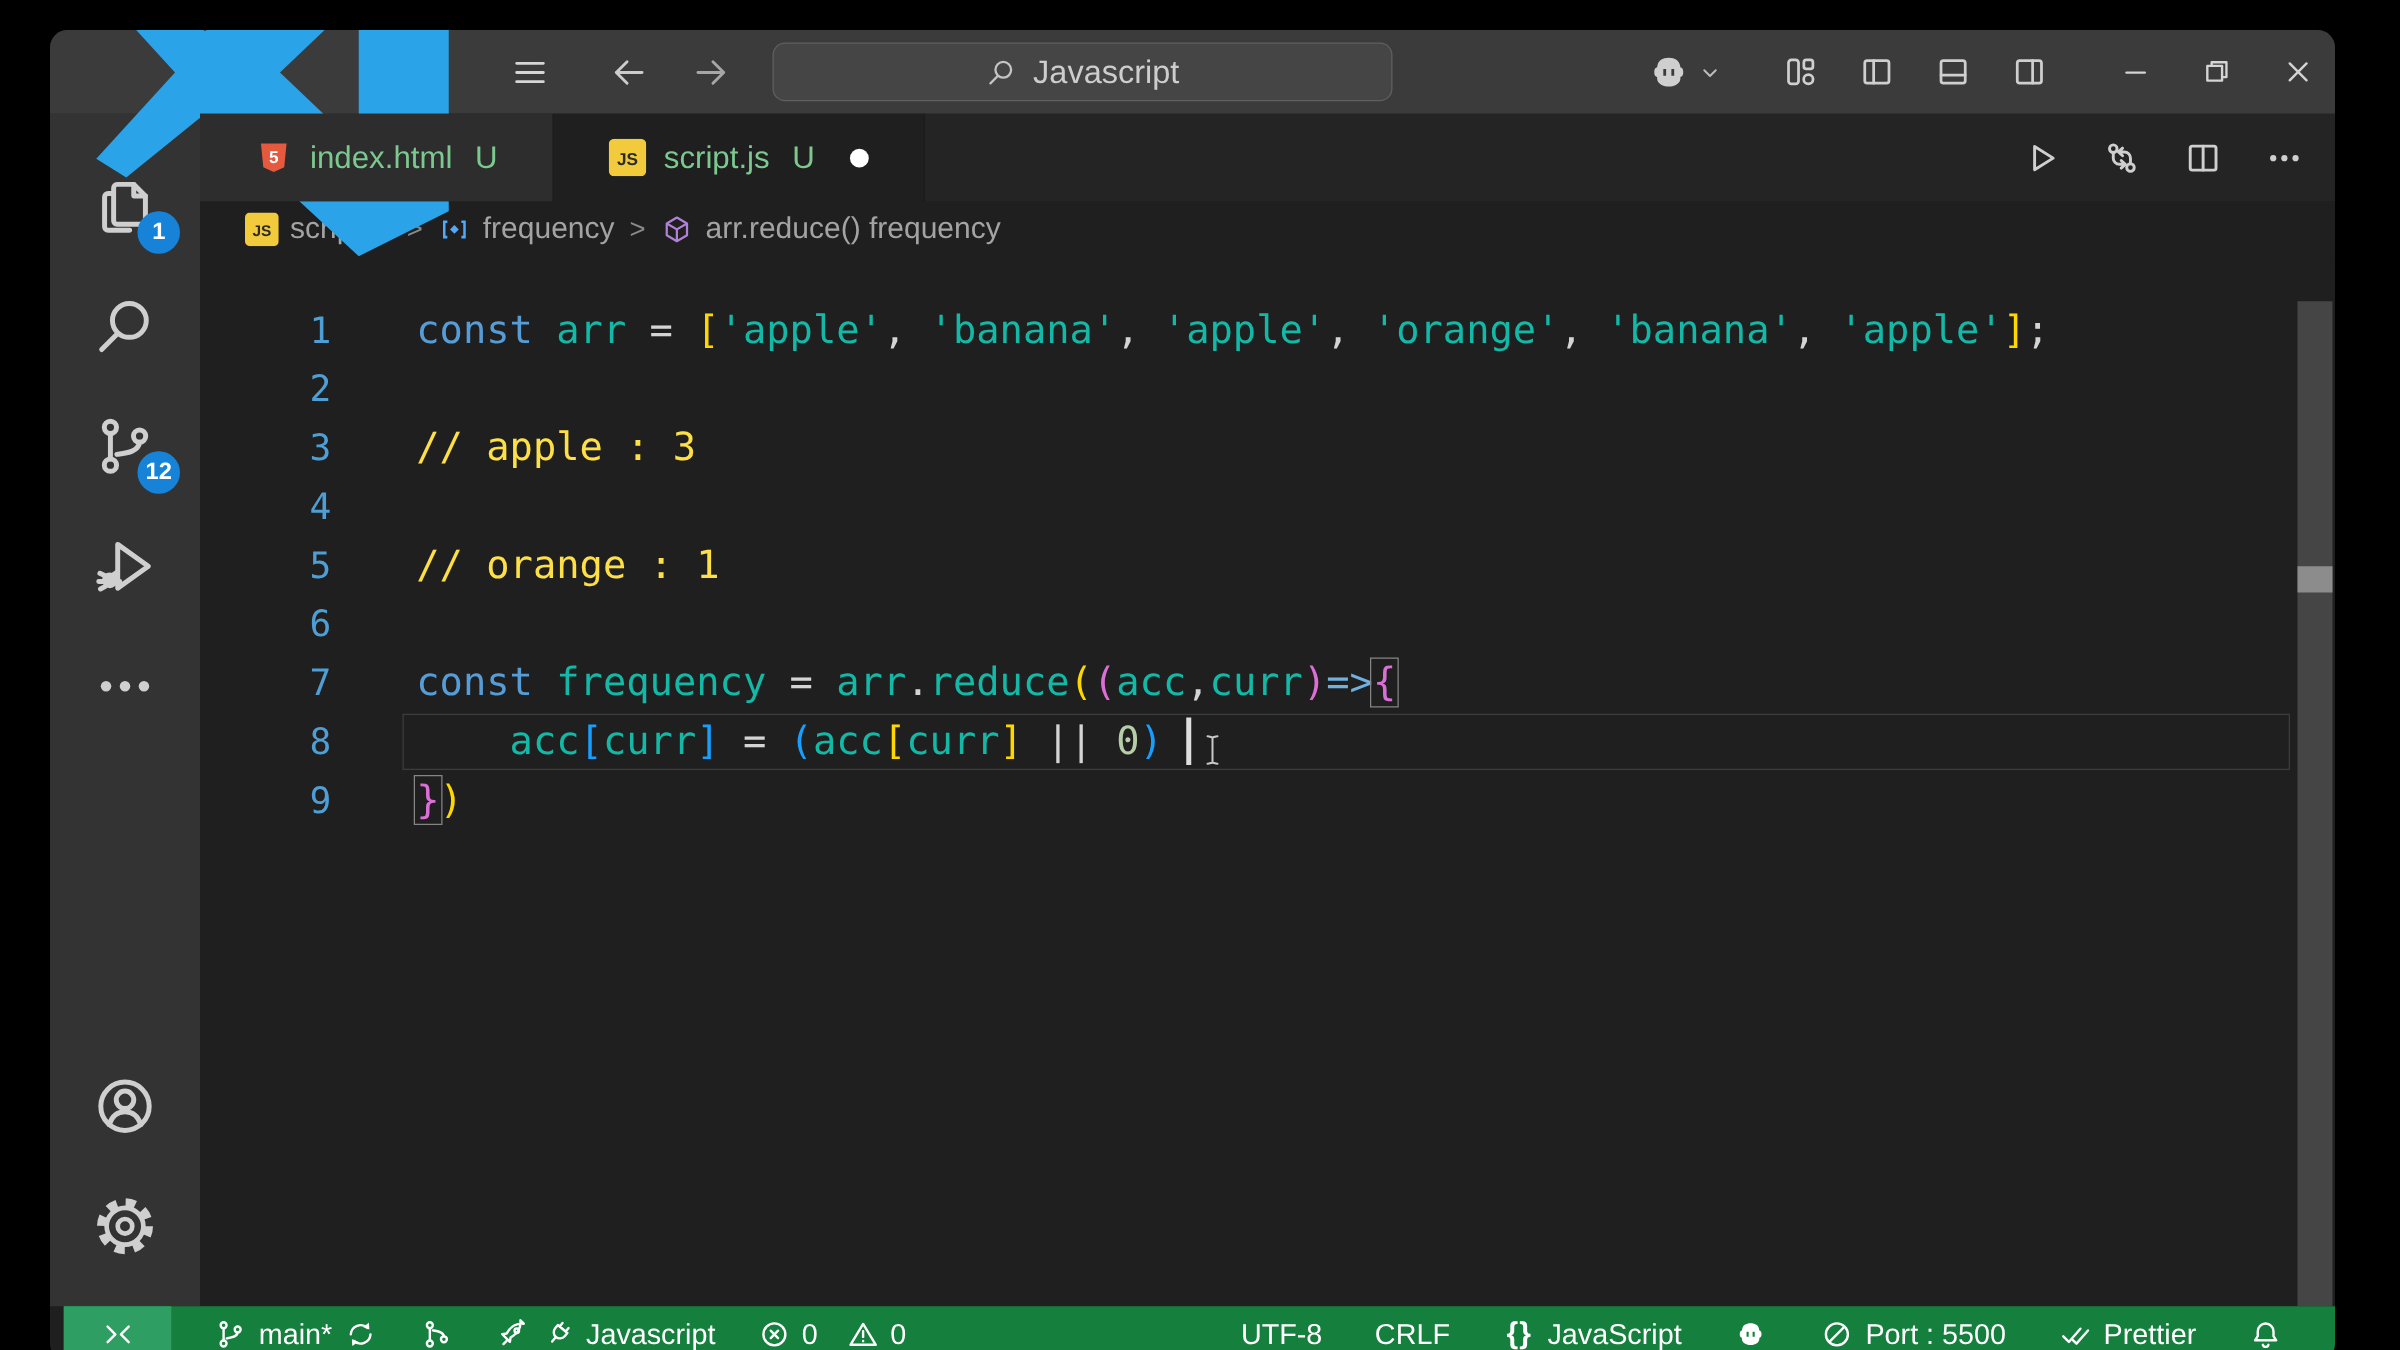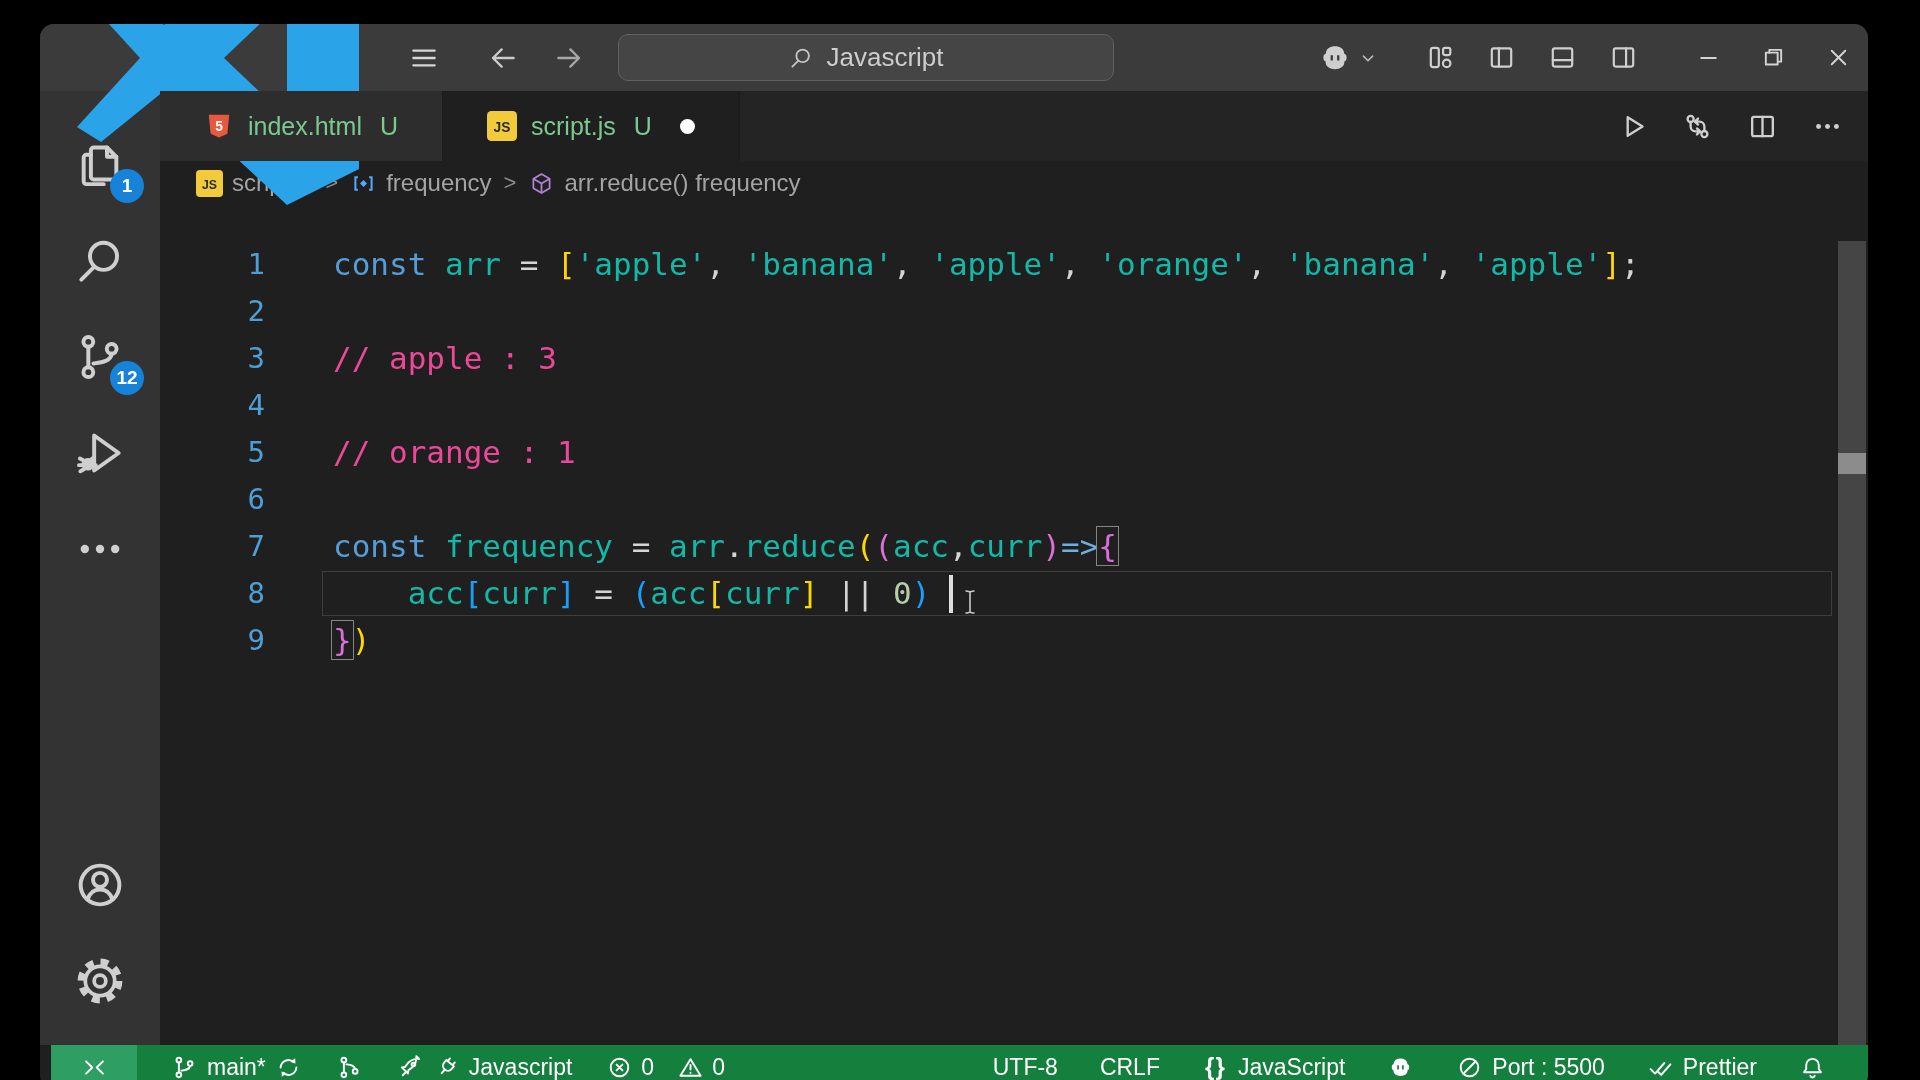--- a/index.html
+++ b/index.html
@@ -99,21 +99,21 @@
               align-items:center; gap:42px; padding-right:42px; }
   .status-item { display:flex; align-items:center; gap:9px; cursor:pointer; height:100%; }
   .sb-left .status-item { margin-left:34px; }
   .sb-left .status-item.remote { margin-left:0; width:86px; justify-content:center;
               background:#2f9e63; }
   .status-item .icon { width:27px; height:27px; color:#fff; }
   .seg { display:flex; align-items:center; gap:8px; }
   .seg + .seg { margin-left:14px; }
   .tglyph { font-size:24px; font-weight:bold; letter-spacing:1px; }
 </style>
-<style>.tk-kw{color:#569cd6;}.tk-id{color:#14b8a6;}.tk-pln{color:#d4d4d4;}.tk-str{color:#14b8a6;}.tk-cmt{color:#ec4899;}.tk-num{color:#b5cea8;}.tk-b1{color:#ffd700;}.tk-b2{color:#da70d6;}.tk-b2box{color:#da70d6;}.tk-b3{color:#179fff;}.tk-arrow{color:#6fb0e0;}.ln{color:#4d9fd6;}</style></head>
+<style>.tk-kw{color:#569cd6;}.tk-id{color:#14b8a6;}.tk-pln{color:#d4d4d4;}.tk-str{color:#14b8a6;}.tk-cmt{color:#fde047;}.tk-num{color:#b5cea8;}.tk-b1{color:#ffd700;}.tk-b2{color:#da70d6;}.tk-b2box{color:#da70d6;}.tk-b3{color:#179fff;}.tk-arrow{color:#6fb0e0;}.ln{color:#4d9fd6;}</style></head>
 <body>
 
 <div class="stage">
   <div class="window">
 
     <div class="titlebar">
       <div class="tb-left">
         <span class="vscode-logo icon" id="logo">
             <svg viewBox="0 0 100 100">
               <polygon points="71,1 95,13 95,87 71,99 30,61 9,78 1,73 22,50 1,27 9,22 30,39" fill="#2aa3e8"></polygon>

